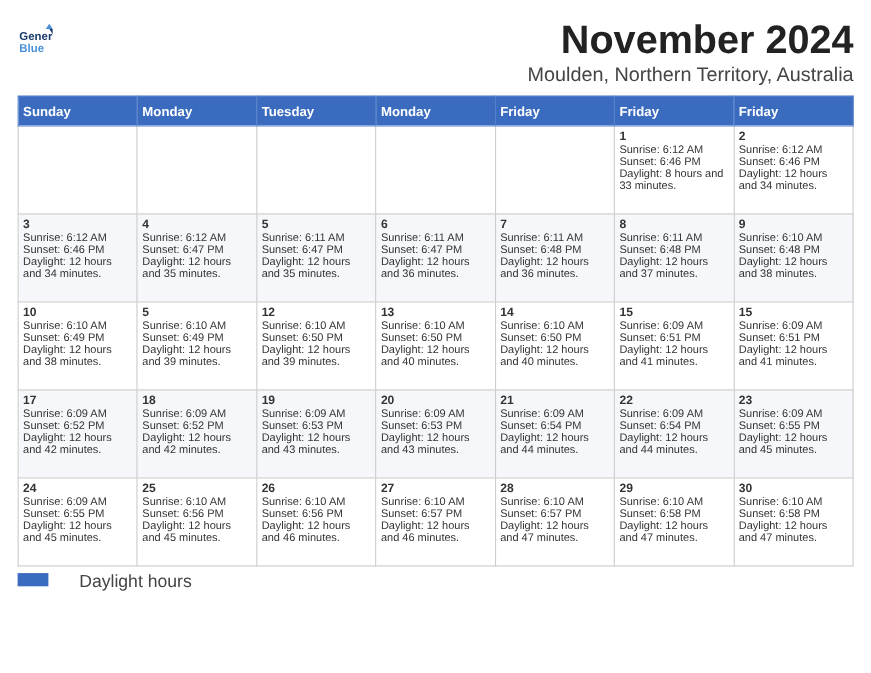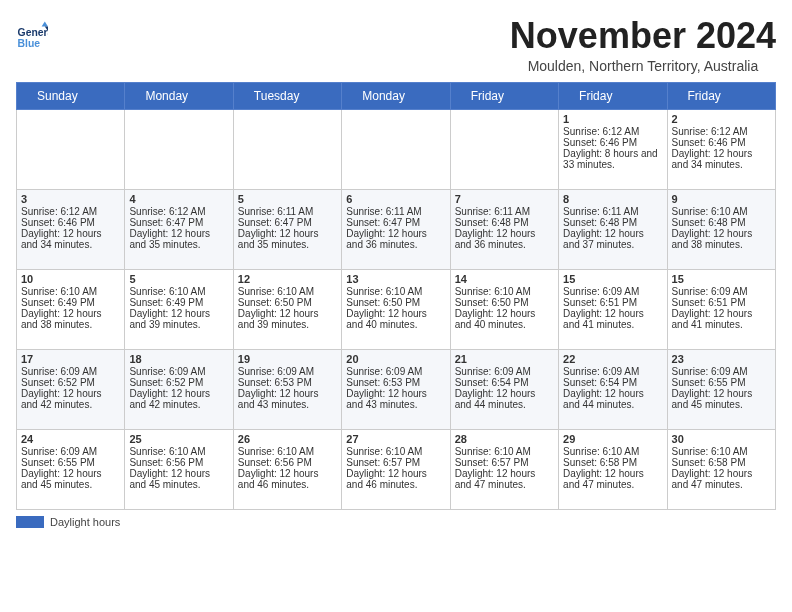--- a/index.html
+++ b/index.html
@@ -20,44 +20,44 @@
       display: flex;
       align-items: center;
       margin-top: 4px;
     }
     .logo-icon {
       width: 32px;
       height: 32px;
       margin-right: 4px;
     }
     .title-area {
-      text-align: center;
+      text-align: right;
     }
     .month-title {
       font-size: 36px;
       font-weight: bold;
       color: #222;
       line-height: 1.1;
     }
     .subtitle {
-      font-size: 14px;
+      font-size: 18px;
       color: #444;
       margin-top: 2px;
     }
     .calendar {
       width: 100%;
       border-collapse: collapse;
       border: 1px solid #ccc;
     }
     .calendar th {
       background-color: #3a6bbf;
       color: #fff;
       font-size: 12px;
-      font-weight: normal;
-      padding: 6px 20px;
+      font-weight: bold;
+      padding: 6px 4px;
       text-align: left;
       border: 1px solid #5580cc;
     }
     .calendar td {
       vertical-align: top;
       border: 1px solid #ccc;
       padding: 3px 4px;
       font-size: 10px;
       color: #333;
       background: #fff;
@@ -73,22 +73,23 @@
       display: block;
       margin-bottom: 1px;
     }
     .empty {
       background: #fff !important;
     }
     .legend {
       display: flex;
       align-items: flex-start;
       margin-top: 6px;
-      font-size: 11px;
+      font-size: 16px;
       color: #444;
+      gap: 22px;
     }
     .legend-box {
       width: 28px;
       height: 12px;
       background: #3a6bbf;
       display: inline-block;
       margin-right: 6px;
     }
   </style>
 </head>

